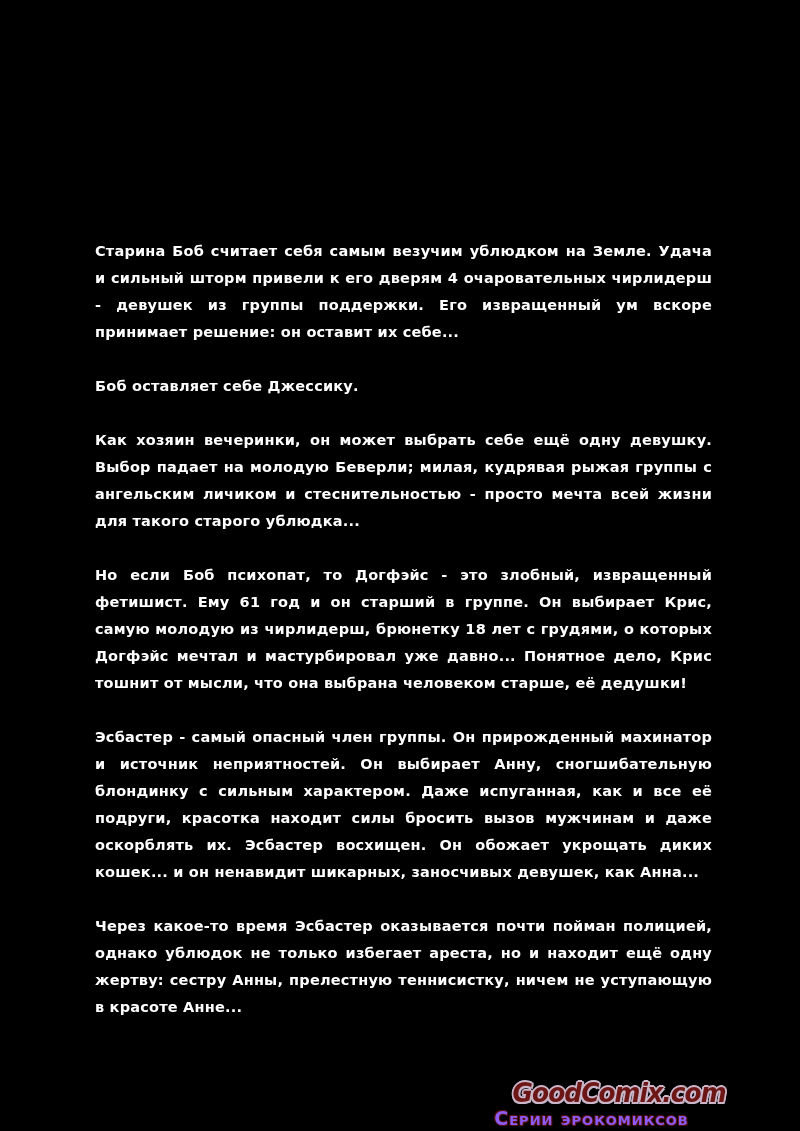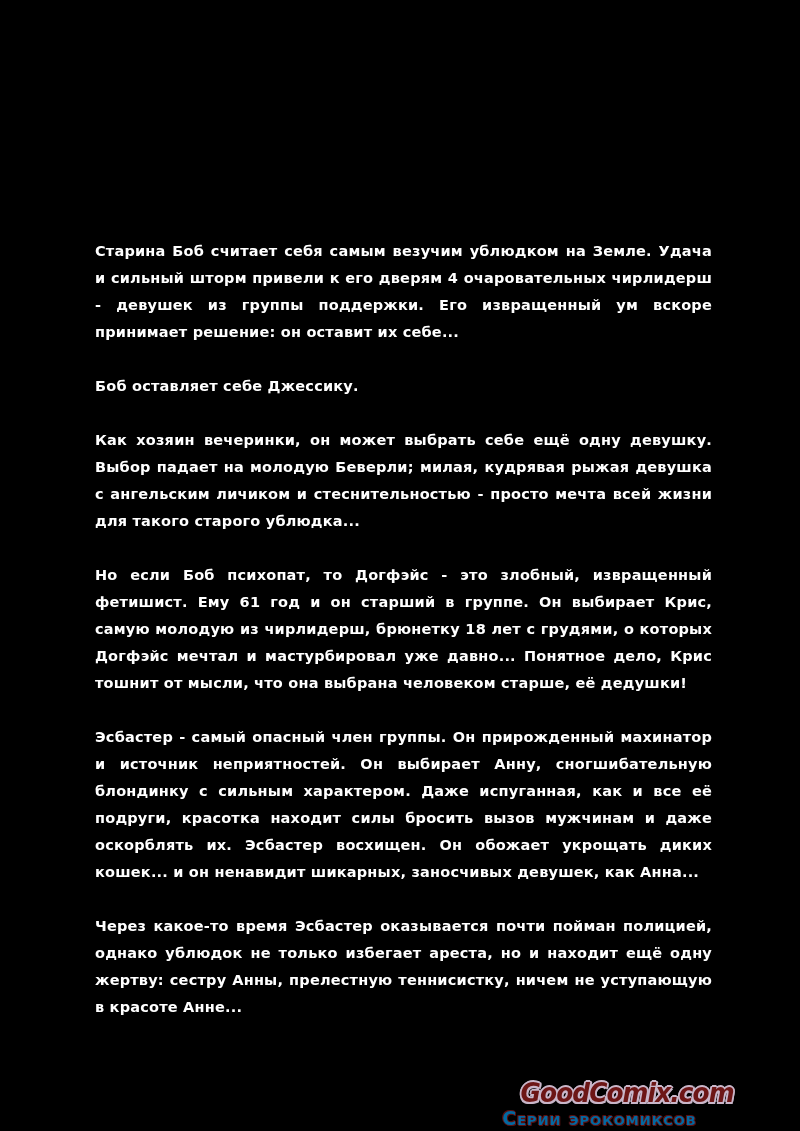--- a/index.html
+++ b/index.html
@@ -7,21 +7,20 @@
     padding: 0;
     background: #000;
   }
   .page {
     position: relative;
     width: 732px;
     height: 1131px;
     background: #000000;
     overflow: hidden;
     font-family: "DejaVu Sans", "Liberation Sans", sans-serif;
-    padding-left: 8px;
   }
   .story-block {
     position: absolute;
     top: 238px;
     left: 95px;
     width: 617px;
     color: #ffffff;
     font-size: 14.5px;
     font-weight: bold;
     line-height: 27px;
@@ -58,36 +57,36 @@
       -1.5px  1.5px 0 #c9b6c9,  1.5px  1.5px 0 #c9b6c9;
   }
   .wm-tagline {
     display: block;
     margin-top: 3px;
     font-family: "DejaVu Sans", sans-serif;
     font-weight: bold;
     font-variant: small-caps;
     font-size: 19px;
     letter-spacing: 1px;
-    color: #0369a1;
+    color: #8b5cf6;
     text-shadow:
       -1px 0 0 #5a1010, 1px 0 0 #5a1010,
       0 -1px 0 #5a1010, 0 1px 0 #5a1010,
       1px 1px 0 #5a1010, -1px -1px 0 #5a1010;
   }
 </style>
 </head>
 <body>
 
 <div class="page">
 
   <div class="story-block">
     <p>Старина Боб считает себя самым везучим ублюдком на Земле. Удача и сильный шторм привели к его дверям 4 очаровательных чирлидерш - девушек из группы поддержки. Его извращенный ум вскоре принимает решение: он оставит их себе...</p>
     <p>Боб оставляет себе Джессику.</p>
-    <p>Как хозяин вечеринки, он может выбрать себе ещё одну девушку. Выбор падает на молодую Беверли; милая, кудрявая рыжая девушка с ангельским личиком и стеснительностью - просто мечта всей жизни для такого старого ублюдка...</p>
+    <p>Как хозяин вечеринки, он может выбрать себе ещё одну девушку. Выбор падает на молодую Беверли; милая, кудрявая рыжая группы с ангельским личиком и стеснительностью - просто мечта всей жизни для такого старого ублюдка...</p>
     <p>Но если Боб психопат, то Догфэйс - это злобный, извращенный фетишист. Ему 61 год и он старший в группе. Он выбирает Крис, самую молодую из чирлидерш, брюнетку 18 лет с грудями, о которых Догфэйс мечтал и мастурбировал уже давно... Понятное дело, Крис тошнит от мысли, что она выбрана человеком старше, её дедушки!</p>
     <p>Эсбастер - самый опасный член группы. Он прирожденный махинатор и источник неприятностей. Он выбирает Анну, сногшибательную блондинку с сильным характером. Даже испуганная, как и все её подруги, красотка находит силы бросить вызов мужчинам и даже оскорблять их. Эсбастер восхищен. Он обожает укрощать диких кошек... и он ненавидит шикарных, заносчивых девушек, как Анна...</p>
     <p>Через какое-то время Эсбастер оказывается почти пойман полицией, однако ублюдок не только избегает ареста, но и находит ещё одну жертву: сестру Анны, прелестную теннисистку, ничем не уступающую в красоте Анне...</p>
   </div>
 
   <div class="watermark">
     <span class="wm-site">GoodComix.com</span>
     <span class="wm-tagline">Серии эрокомиксов</span>
   </div>
 

